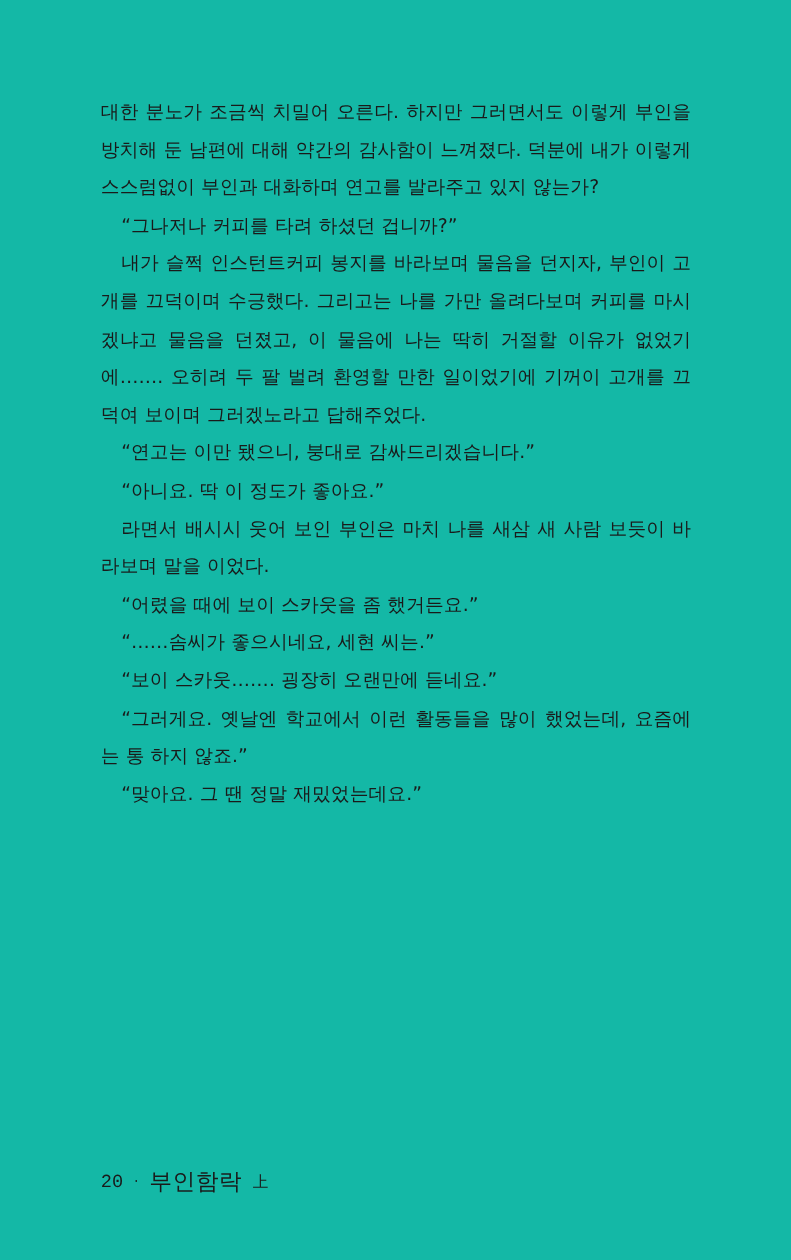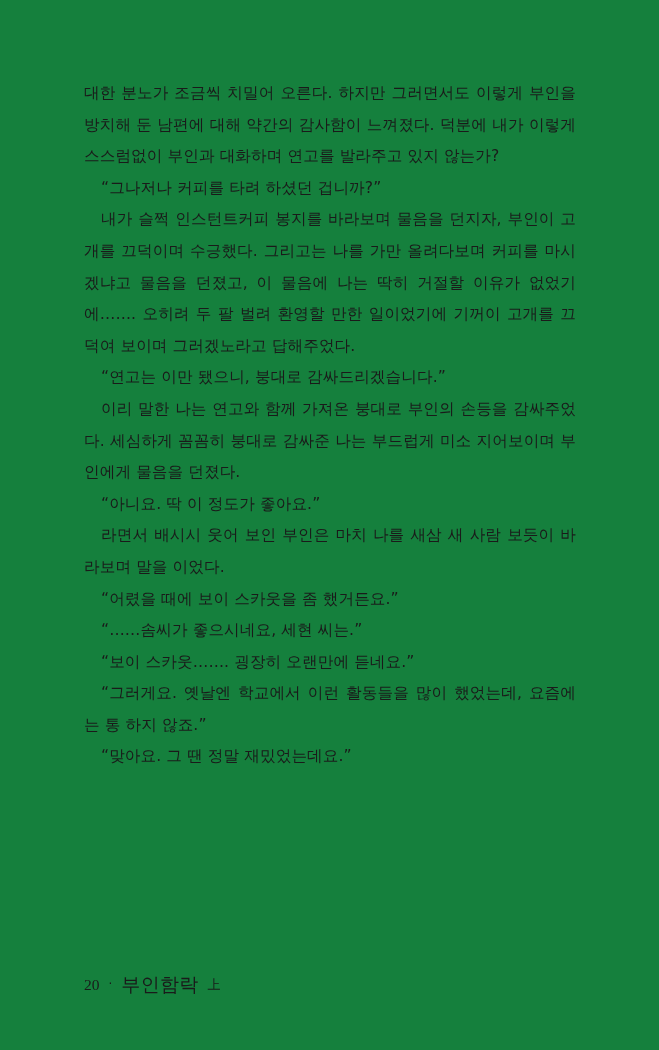--- a/index.html
+++ b/index.html
@@ -14,21 +14,21 @@
     font-family: "DejaVu Sans", sans-serif;
     color: #1c1c1c;
     overflow: hidden;
   }
   .page {
     position: absolute;
     left: 0;
     top: 0;
     width: 659px;
     height: 1050px;
-    background: #15803d;
+    background: #14b8a6;
   }
   .text-body {
     position: absolute;
     left: 84px;
     top: 78px;
     width: 492px;
   }
   p.para {
     margin: 0 0 0 0;
     font-size: 15.6px;
@@ -46,21 +46,21 @@
     position: absolute;
     left: 84px;
     top: 972px;
     display: flex;
     align-items: center;
     gap: 9px;
     font-size: 14.5px;
     color: #1a1a1a;
   }
   .footer .pagenum {
-    font-family: Liberation Serif, serif;
+    font-family: Liberation Mono, monospace;
     font-size: 15.5px;
   }
   .footer .dot {
     font-size: 12px;
     line-height: 1;
     position: relative;
     top: -1px;
   }
   .footer .booktitle {
     font-size: 19px;
@@ -73,21 +73,20 @@
 </head>
 <body>
 
 <div class="page">
 
   <div class="text-body">
     <p class="para">대한 분노가 조금씩 치밀어 오른다. 하지만 그러면서도 이렇게 부인을 방치해 둔 남편에 대해 약간의 감사함이 느껴졌다. 덕분에 내가 이렇게 스스럼없이 부인과 대화하며 연고를 발라주고 있지 않는가?</p>
     <p class="para indent">“그나저나 커피를 타려 하셨던 겁니까?”</p>
     <p class="para indent">내가 슬쩍 인스턴트커피 봉지를 바라보며 물음을 던지자, 부인이 고개를 끄덕이며 수긍했다. 그리고는 나를 가만 올려다보며 커피를 마시겠냐고 물음을 던졌고, 이 물음에 나는 딱히 거절할 이유가 없었기에……. 오히려 두 팔 벌려 환영할 만한 일이었기에 기꺼이 고개를 끄덕여 보이며 그러겠노라고 답해주었다.</p>
     <p class="para indent">“연고는 이만 됐으니, 붕대로 감싸드리겠습니다.”</p>
-    <p class="para indent">이리 말한 나는 연고와 함께 가져온 붕대로 부인의 손등을 감싸주었다. 세심하게 꼼꼼히 붕대로 감싸준 나는 부드럽게 미소 지어보이며 부인에게 물음을 던졌다.</p>
     <p class="para indent">“아니요. 딱 이 정도가 좋아요.”</p>
     <p class="para indent">라면서 배시시 웃어 보인 부인은 마치 나를 새삼 새 사람 보듯이 바라보며 말을 이었다.</p>
     <p class="para indent">“어렸을 때에 보이 스카웃을 좀 했거든요.”</p>
     <p class="para indent">“……솜씨가 좋으시네요, 세현 씨는.”</p>
     <p class="para indent">“보이 스카웃……. 굉장히 오랜만에 듣네요.”</p>
     <p class="para indent">“그러게요. 옛날엔 학교에서 이런 활동들을 많이 했었는데, 요즘에는 통 하지 않죠.”</p>
     <p class="para indent">“맞아요. 그 땐 정말 재밌었는데요.”</p>
   </div>
 
   <div class="footer">

